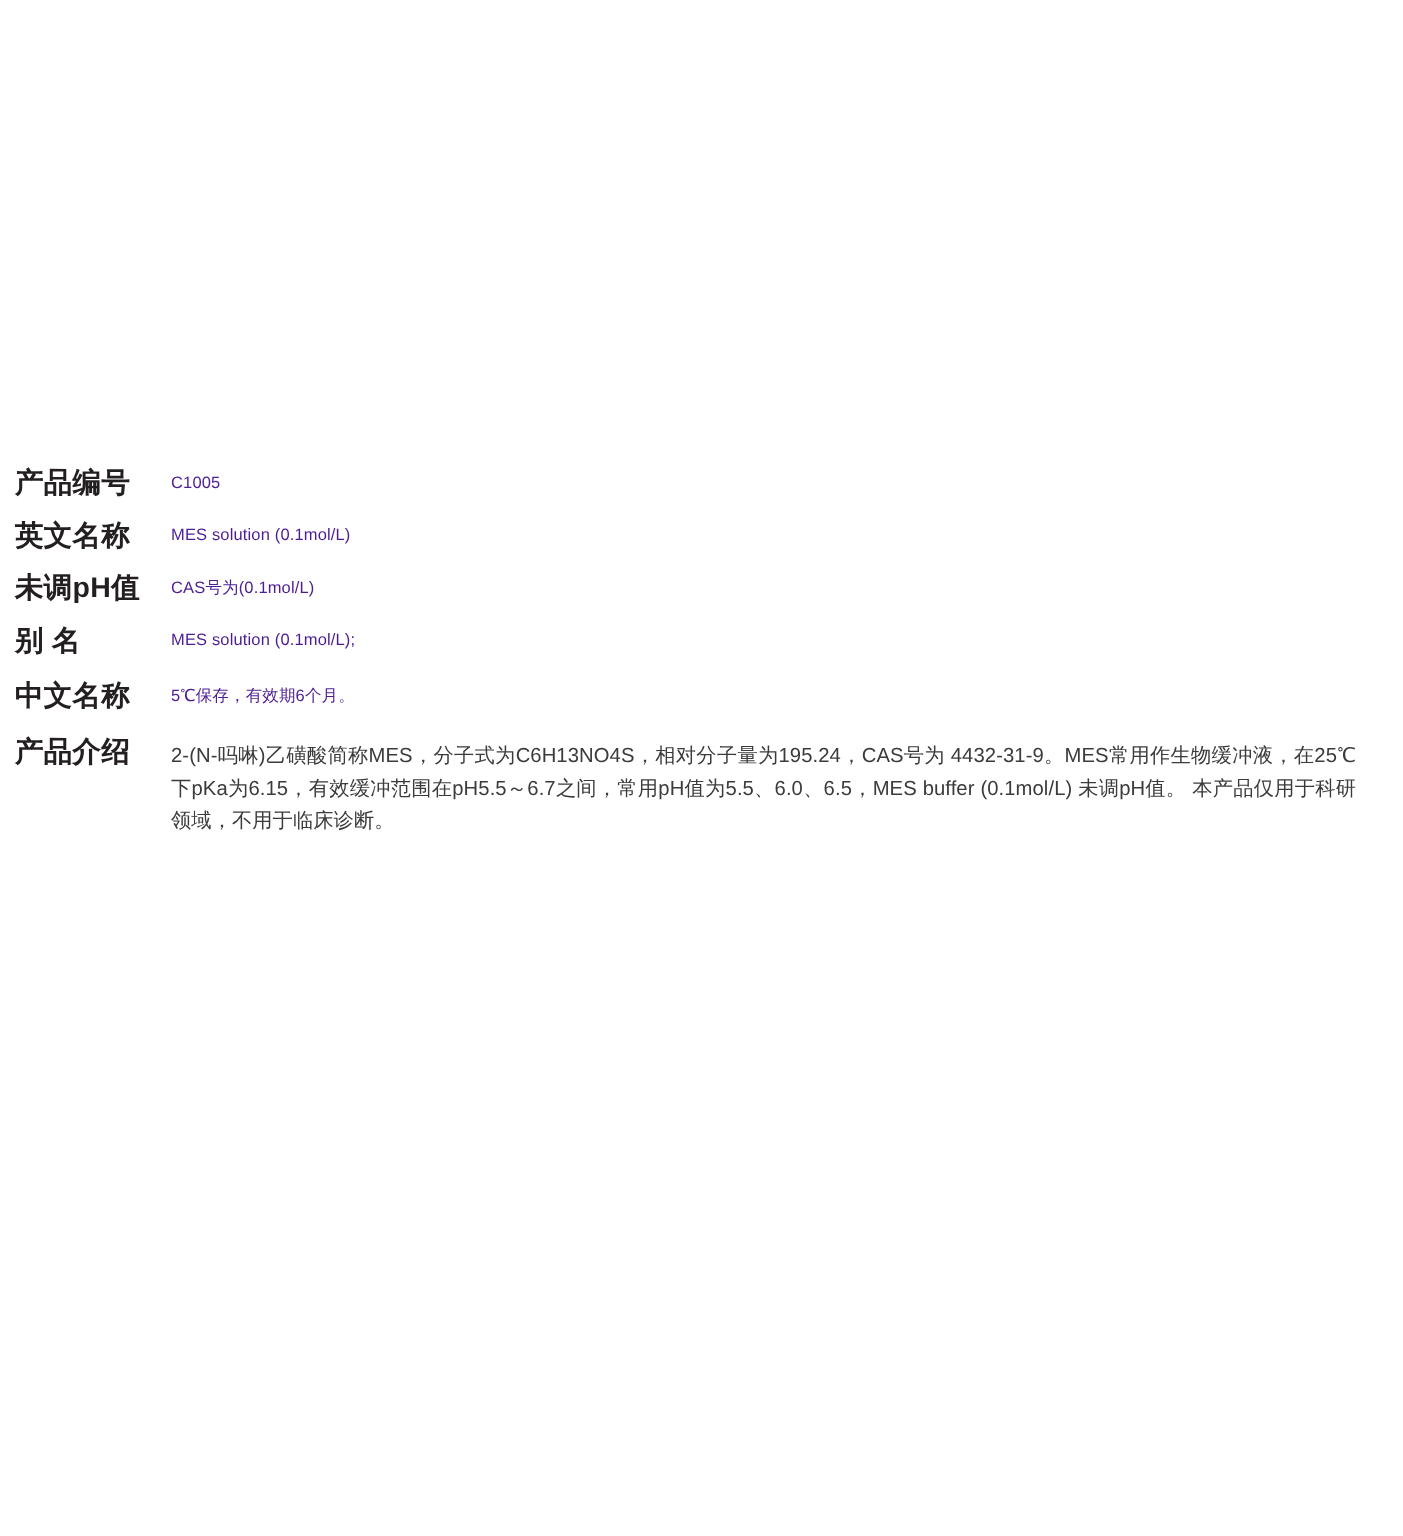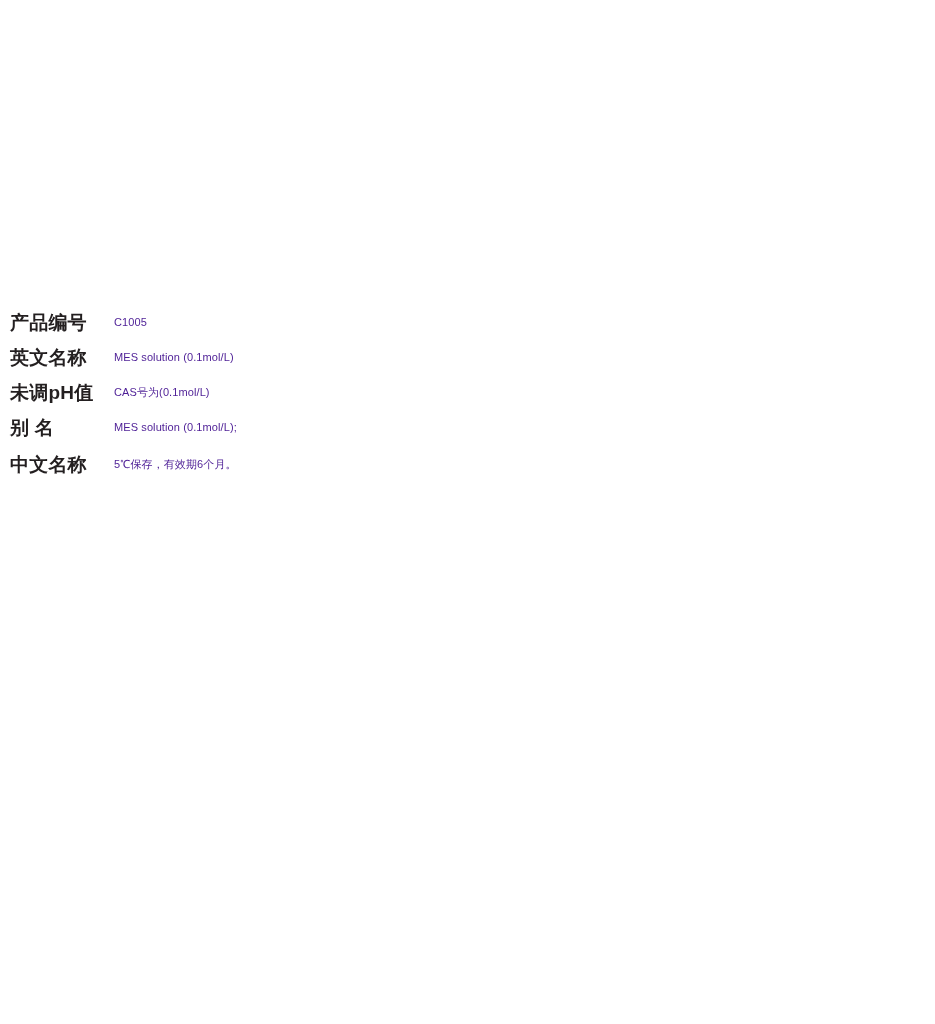--- a/index.html
+++ b/index.html
@@ -114,15 +114,23 @@
         </td>
       </tr>
       <tr class="spec-row r4">
         <td class="label-cell">
           <span class="label-text">中文名称</span>
         </td>
         <td class="value-cell">
           <span class="value-text">5℃保存，有效期6个月。</span>
         </td>
       </tr>
+      <tr class="spec-row r5">
+        <td class="label-cell">
+          <span class="label-text">产品介绍</span>
+        </td>
+        <td class="value-cell">
+          <span class="intro-text">2-(N-吗啉)乙磺酸简称MES，分子式为C6H13NO4S，相对分子量为195.24，CAS号为 4432-31-9。MES常用作生物缓冲液，在25℃下pKa为6.15，有效缓冲范围在pH5.5～6.7之间，常用pH值为5.5、6.0、6.5，MES buffer (0.1mol/L) 未调pH值。 本产品仅用于科研领域，不用于临床诊断。</span>
+        </td>
+      </tr>
     </tbody>
   </table>
 </div>
 
 </body></html>

